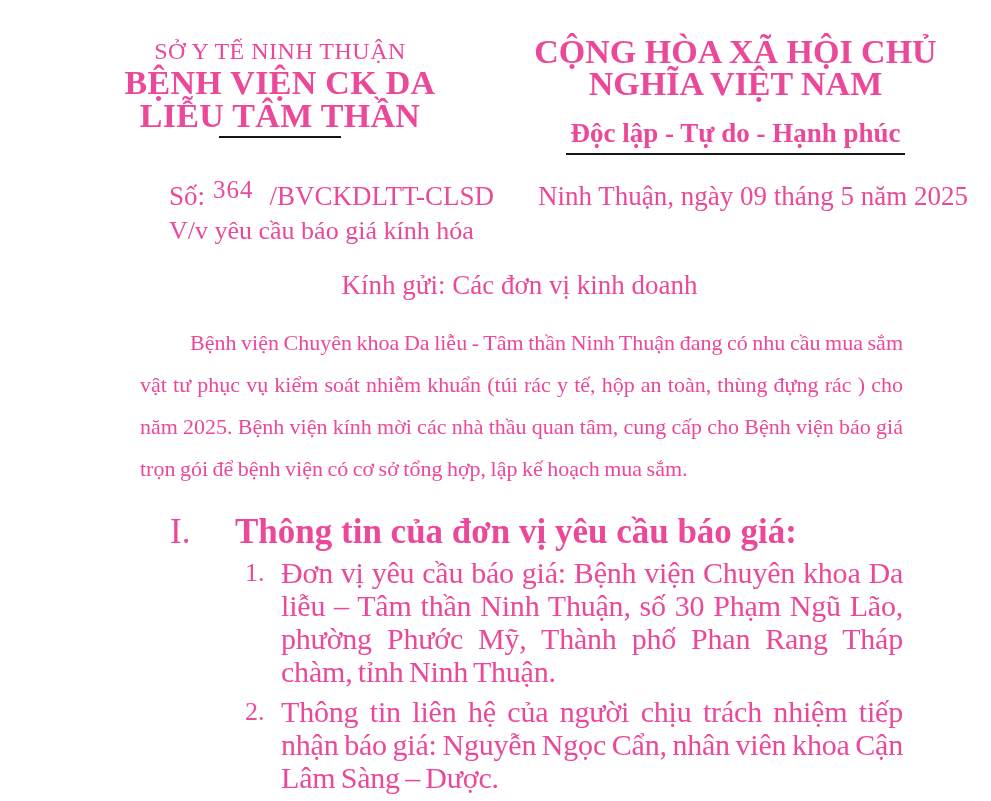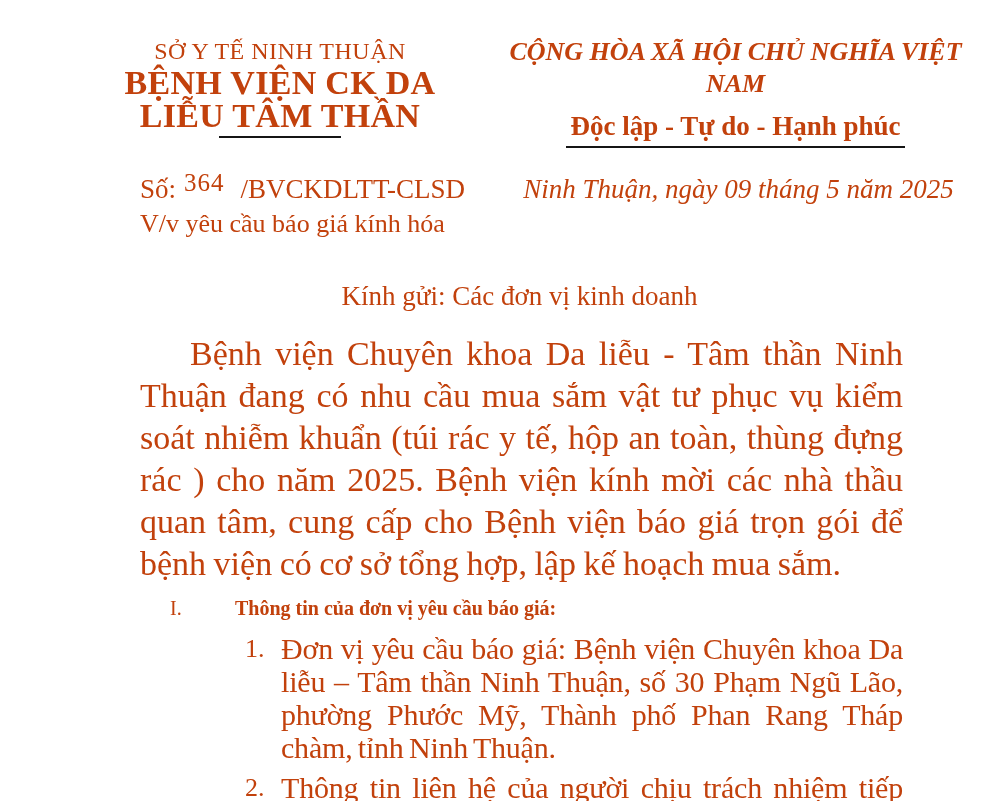--- a/index.html
+++ b/index.html
@@ -1,75 +1,75 @@
 <!DOCTYPE html>
 <html><head>
 <meta charset="utf-8">
 <style>
   * { margin:0; padding:0; box-sizing:border-box; }
   html,body { background:#ffffff; }
   .page {
     position:relative;
     width:991px; height:801px;
     background:#ffffff;
-    color:#c2410c;
+    color:#ec4899;
     font-family:"Liberation Serif","DejaVu Serif",serif;
     overflow:hidden;
     padding-top:36px;
   }
   
   .header { display:flex; }
   .header-left {
     margin-left:80px; width:400px;
     text-align:center;
   }
   .hl1 { font-size:24px; line-height:30px; letter-spacing:0.5px; }
   .hl2 { font-size:34px; line-height:33px; font-weight:bold; letter-spacing:0.3px; }
   .org-rule {
     width:122px; border-top:2px solid #151515;
     margin:4px auto 0 auto; height:0;
   }
   .header-right { flex:1; text-align:center; }
-  .hr1 { font-size:26px; line-height:32px; font-weight:bold;font-style:italic; }
-  .hr2 { font-size:27px; line-height:33px; font-weight:bold; margin-top:10px; }
+  .hr1 { font-size:34px; line-height:32px; font-weight:bold; }
+  .hr2 { font-size:27px; line-height:33px; font-weight:bold; margin-top:17px; }
   .hr2 span {
     display:inline-block;
     border-bottom:2px solid #151515;
     padding:0 4px 3px 4px;
   }
   
-  .meta { display:flex; margin-top:24px; }
+  .meta { display:flex; margin-top:24px;margin-left:29px; }
   .meta-left { margin-left:140px; width:360px; }
   .so-line { font-size:27px; line-height:34px; white-space:nowrap; }
   .doc-num {
     position:relative; top:-7px;
     font-size:25px; letter-spacing:1px;
     margin:0 16px 0 8px;
   }
   .subject { font-size:26px; line-height:33px; }
   .meta-right { flex:1; text-align:center; }
-  .date-line { font-size:27px; line-height:34px; font-style:italic; padding-right:14px; }
+  .date-line { font-size:27px; line-height:34px; padding-right:14px; }
   
   .salutation {
-    margin-top:40px; text-align:center;
+    margin-top:22px; text-align:center;
     font-size:27px; line-height:33px;
     padding-left:48px;
   }
   
   .content { margin:0 88px 0 140px; }
   .intro {
     margin-top:20px;
-    font-size:34px; line-height:42px;
+    font-size:22px; line-height:42px;
     text-align:justify;
     text-indent:50px;
     word-spacing:-1px;
   }
   .section-heading {
-    margin-top:4px; margin-left:30px;
-    font-size:20px; line-height:38px;
+    margin-top:23px; margin-left:30px;
+    font-size:35px; line-height:38px;
   }
   .sec-num { display:inline-block; width:65px; }
   .sec-title { font-weight:bold; }
   .list { margin-top:5px; margin-left:105px; }
   .list-item { display:flex; margin-bottom:7px; }
   .list-item .num {
     flex:none; width:36px;
     font-size:26px; line-height:33px;
   }
   .list-item .txt {

